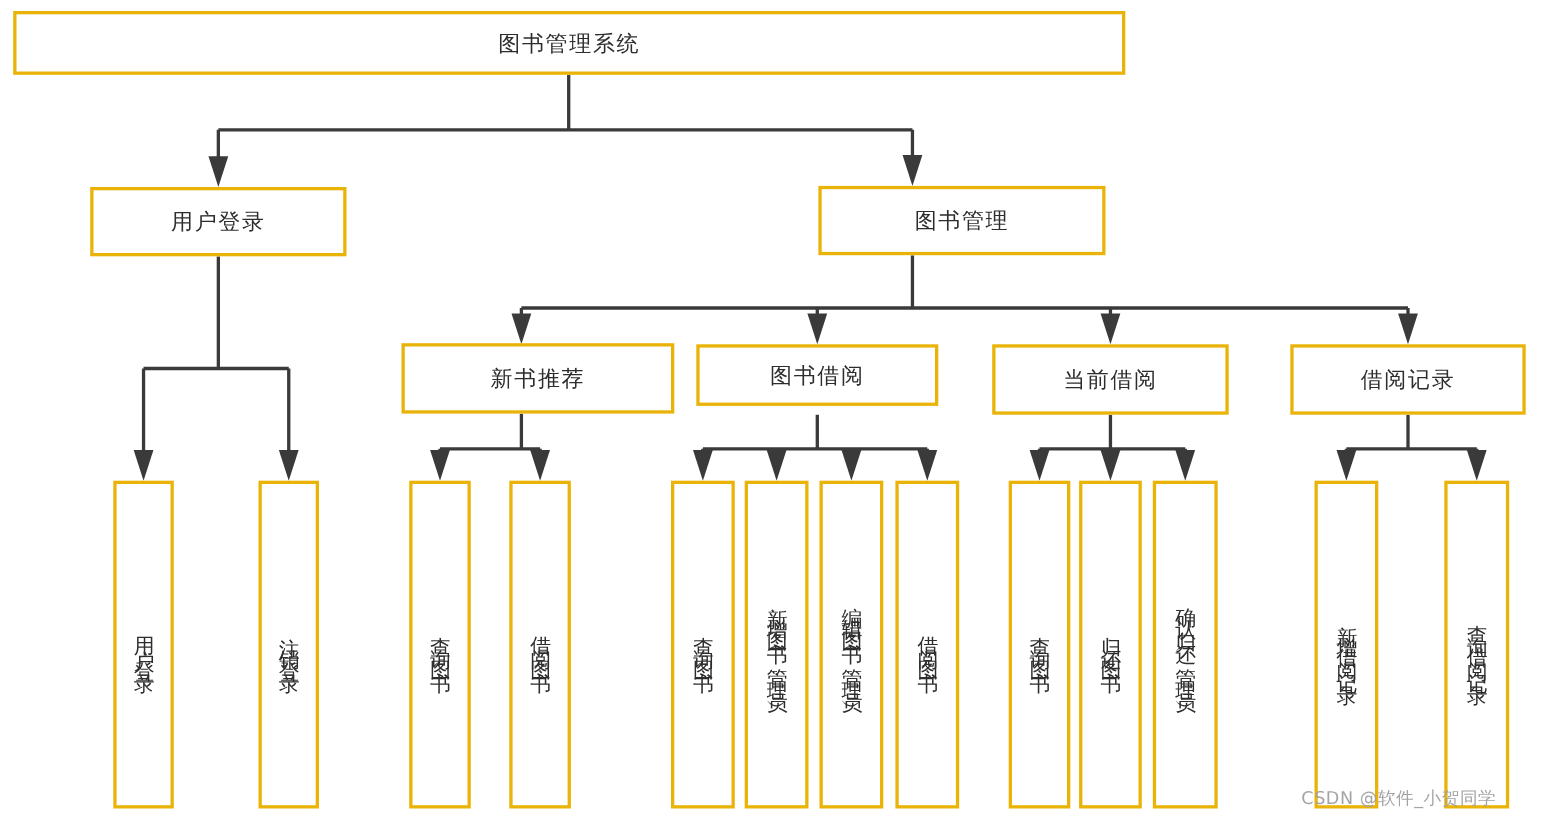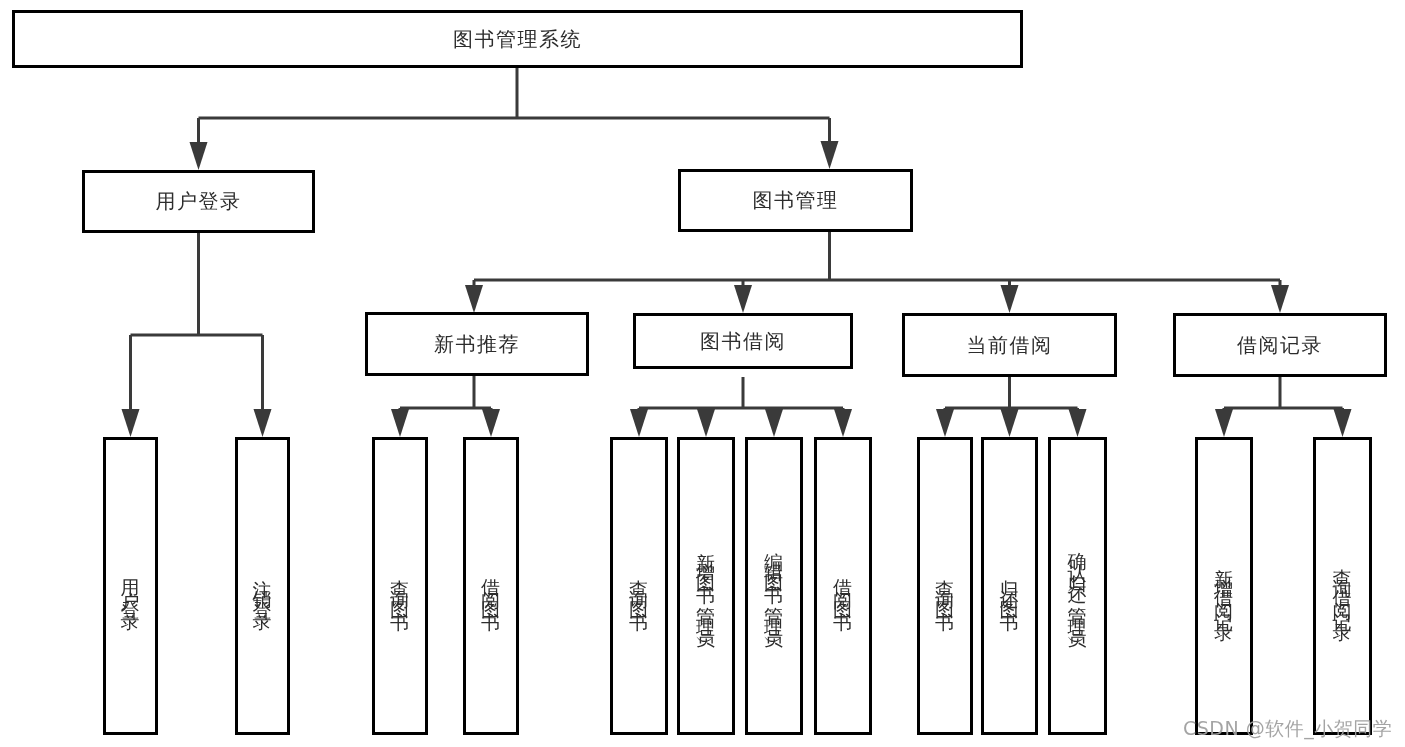--- a/index.html
+++ b/index.html
@@ -16,42 +16,42 @@
   }
   svg.connectors path {
     fill:none; stroke:#3a3a3a; stroke-width:3px;
   }
   svg.connectors polygon {
     fill:#3a3a3a; stroke:none;
   }
   .node {
     position:absolute;
     box-sizing:border-box;
-    border:3px solid #000000;
+    border:3px solid #eab308;
     background:#ffffff;
     display:flex; align-items:center; justify-content:center;
     color:#2d2d2d;
     text-align:right;
   }
   .node.h span {
     font-size:20px;
     letter-spacing:1.5px;
     white-space:nowrap;
   }
   .node.v span {
     writing-mode:vertical-rl;
     text-orientation:mixed;
     font-size:19px;
     letter-spacing:11px;
     line-height:1;
   }
   .watermark {
     position:absolute;
     left:1183px; top:716px;
-    font-size:19px;
+    font-size:16px;
     color:#a0a0a0;
     letter-spacing:0.5px;
     white-space:nowrap;
     opacity:0.95;
   }
 </style>
 </head>
 <body>
 
 <div class="stage">
@@ -99,25 +99,25 @@
     </g>
   </svg>
 
   <div class="node h" style="left:12px;top:10px;width:1011px;height:58px">
     <span>图书管理系统</span>
   </div>
 
   <div class="node h" style="left:82px;top:170px;width:233px;height:63px">
     <span>用户登录</span>
   </div>
-  <div class="node h" style="left:678px;top:169px;width:235px;height:63px">
+  <div class="node h" style="left:744px;top:169px;width:261px;height:63px">
     <span>图书管理</span>
   </div>
 
-  <div class="node h" style="left:365px;top:312px;width:224px;height:64px">
+  <div class="node h" style="left:365px;top:312px;width:248px;height:64px">
     <span>新书推荐</span>
   </div>
   <div class="node h" style="left:633px;top:313px;width:220px;height:56px">
     <span>图书借阅</span>
   </div>
   <div class="node h" style="left:1173px;top:313px;width:214px;height:64px">
     <span>借阅记录</span>
   </div>
   <div class="node h" style="left:902px;top:313px;width:215px;height:64px">
     <span>当前借阅</span>

